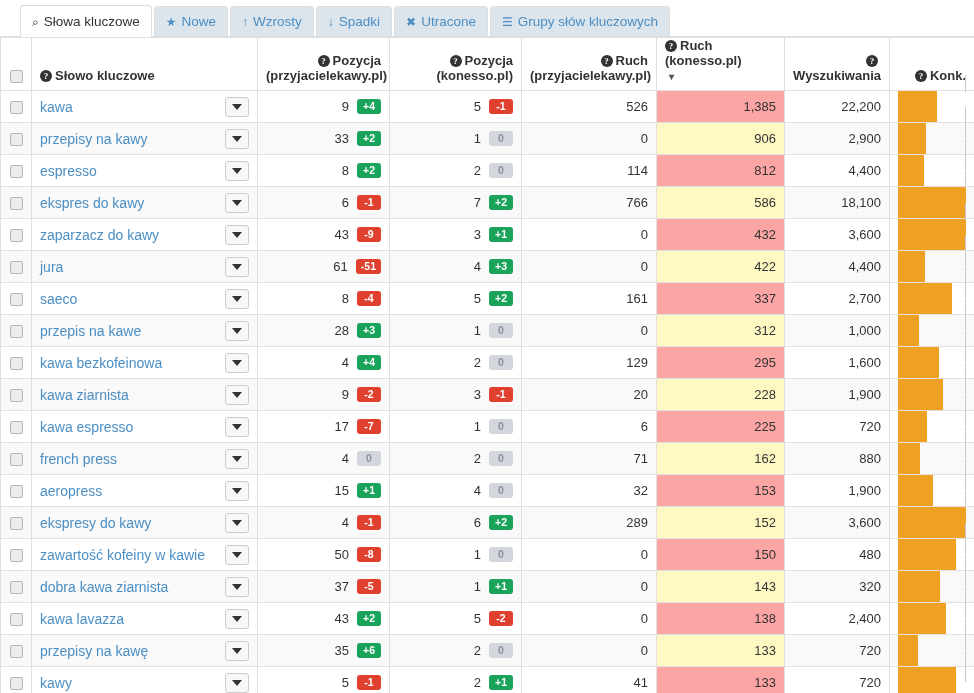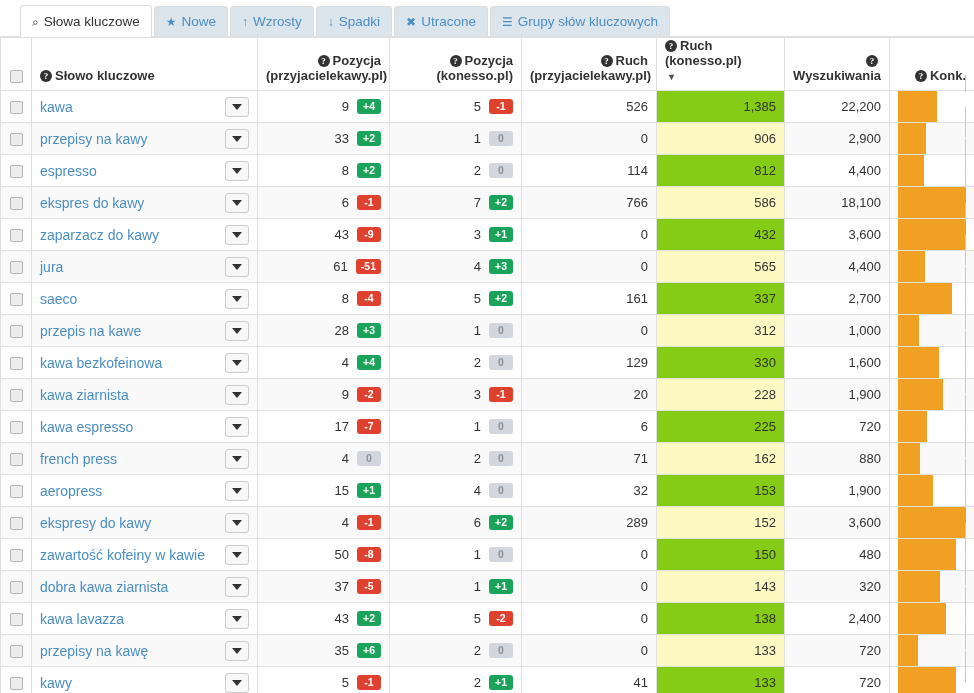--- a/index.html
+++ b/index.html
@@ -97,21 +97,21 @@
     font-family: "Liberation Serif", serif;
   }
   .hdrtxt { display: inline; }
   .caret-dn { display:inline-block; color:#555; font-size:10px; margin-left:4px; }
 
   
   tbody tr { height: 32px; }
   tbody tr td { height: 32px; font-size: 13px; }
   tbody tr.odd td { background: #ffffff; }
   tbody tr.even td { background: #f9f9f9; }
-  tbody tr.odd td.hl { background: #84cc16; }
+  tbody tr.odd td.hl { background: #fca5a5; }
   tbody tr.even td.hl { background: #fef9c3; }
 
   td.c-kw { text-align: left; }
   td.c-kw a {
     color: #4b8ec4;
     text-decoration: none;
     font-size: 14px;
   }
   td.c-kw .kwcell {
     display: flex; align-items: center; justify-content: space-between;
@@ -389,21 +389,21 @@
               <span class="delta down">-51</span>
             </div>
           </td>
           <td class="num">
             <div class="poscell">
               <span class="posval">4</span>
               <span class="delta up">+3</span>
             </div>
           </td>
           <td class="num">0</td>
-          <td class="num hl">565</td>
+          <td class="num hl">422</td>
           <td class="num">4,400</td>
           <td class="c-comp"><span class="compbar"><i style="width:40%"></i></span></td>
         </tr>
         <tr class="odd">
           <td class="c-check"><span class="chk"></span></td>
           <td class="c-kw">
             <div class="kwcell">
               <a href="#">saeco</a>
               <span class="dropbtn">
                 <span class="tri"></span>
@@ -470,21 +470,21 @@
               <span class="delta up">+4</span>
             </div>
           </td>
           <td class="num">
             <div class="poscell">
               <span class="posval">2</span>
               <span class="delta flat">0</span>
             </div>
           </td>
           <td class="num">129</td>
-          <td class="num hl">330</td>
+          <td class="num hl">295</td>
           <td class="num">1,600</td>
           <td class="c-comp"><span class="compbar"><i style="width:60%"></i></span></td>
         </tr>
         <tr class="even">
           <td class="c-check"><span class="chk"></span></td>
           <td class="c-kw">
             <div class="kwcell">
               <a href="#">kawa ziarnista</a>
               <span class="dropbtn">
                 <span class="tri"></span>

